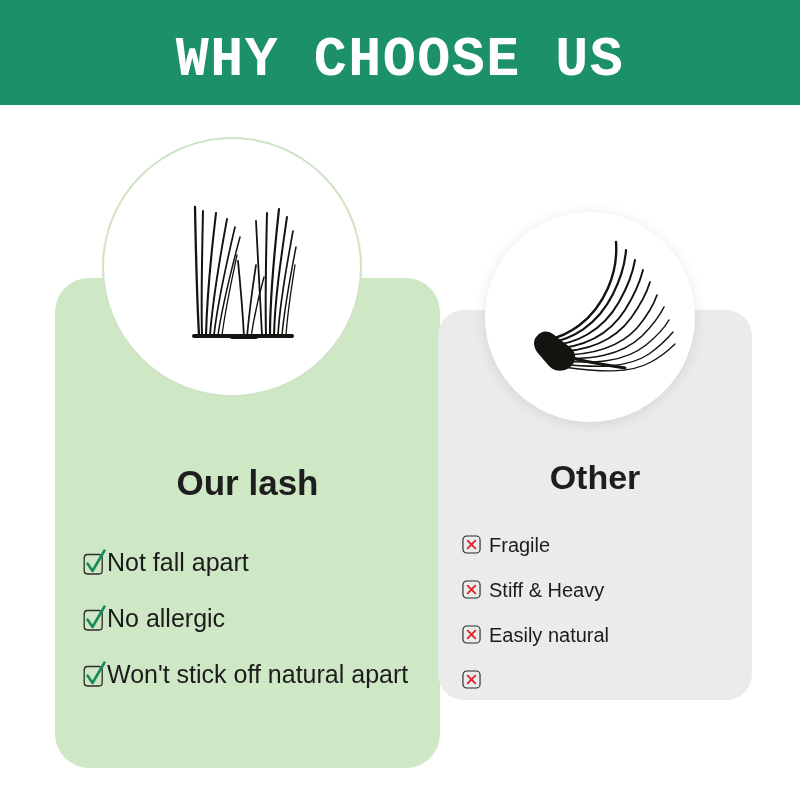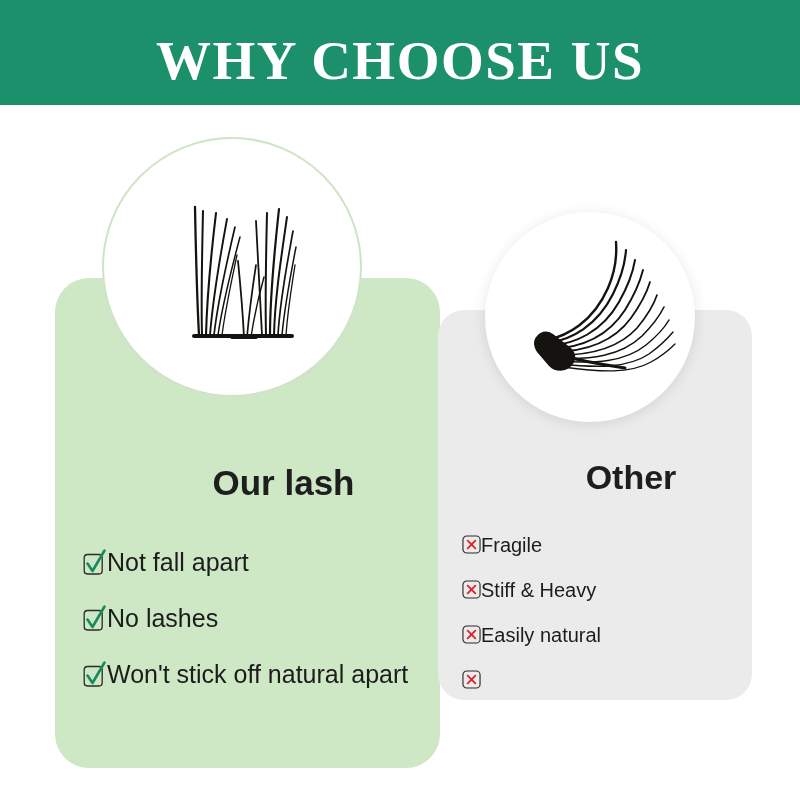--- a/index.html
+++ b/index.html
@@ -29,21 +29,21 @@
     top: 0;
     width: 800px;
     height: 105px;
     background: #1b906a;
     display: flex;
     align-items: center;
     justify-content: center;
   }
   .header-title {
     color: #ffffff;
-    font-family: Liberation Serif, serif;
+    font-family: Liberation Mono, monospace;
     font-size: 55px;
     font-weight: bold;
     letter-spacing: 1.5px;
     line-height: 1;
     margin-top: 16px;
     white-space: nowrap;
   }
 
   
   .card {
@@ -96,21 +96,20 @@
 
   
   .card-heading {
     position: absolute;
     text-align: center;
     color: #1e1e1e;
     font-family: "Liberation Sans", sans-serif;
     font-weight: bold;
     line-height: 1;
     white-space: nowrap;
-    padding-left: 36px;
   }
   .heading-our {
     left: 55px;
     top: 465px;
     width: 385px;
     font-size: 35px;
   }
   .heading-other {
     left: 438px;
     top: 460px;
@@ -137,20 +136,21 @@
   }
   .feature-item {
     display: flex;
     align-items: center;
   }
   .list-our .feature-item {
     height: 56px;
   }
   .list-other .feature-item {
     height: 45px;
+    gap: 8px;
   }
   .feature-icon {
     flex: 0 0 auto;
     display: block;
   }
   .list-our .feature-icon { width: 24px; height: 27px; }
   .list-other .feature-icon { width: 19px; height: 19px; }
   .feature-label {
     font-family: "Liberation Sans", sans-serif;
     color: #1c1c1c;
@@ -232,21 +232,21 @@
         <rect x="1.2" y="5.5" width="18" height="19.5" rx="3.2" ry="3.2" fill="none" stroke="#2b2b2b" stroke-width="1.3"></rect>
         <path d="M4.5 14.5 L 9.5 22 L 21.5 1.5" fill="none" stroke="#1a8a5c" stroke-width="2.6" stroke-linecap="round" stroke-linejoin="round"></path>
       </svg>
       <span class="feature-label">Not fall apart</span>
     </li>
     <li class="feature-item">
       <svg class="feature-icon" viewBox="0 0 24 27">
         <rect x="1.2" y="5.5" width="18" height="19.5" rx="3.2" ry="3.2" fill="none" stroke="#2b2b2b" stroke-width="1.3"></rect>
         <path d="M4.5 14.5 L 9.5 22 L 21.5 1.5" fill="none" stroke="#1a8a5c" stroke-width="2.6" stroke-linecap="round" stroke-linejoin="round"></path>
       </svg>
-      <span class="feature-label">No lashes</span>
+      <span class="feature-label">No allergic</span>
     </li>
     <li class="feature-item">
       <svg class="feature-icon" viewBox="0 0 24 27">
         <rect x="1.2" y="5.5" width="18" height="19.5" rx="3.2" ry="3.2" fill="none" stroke="#2b2b2b" stroke-width="1.3"></rect>
         <path d="M4.5 14.5 L 9.5 22 L 21.5 1.5" fill="none" stroke="#1a8a5c" stroke-width="2.6" stroke-linecap="round" stroke-linejoin="round"></path>
       </svg>
       <span class="feature-label">Won't stick off natural apart</span>
     </li>
   </ul>
 

